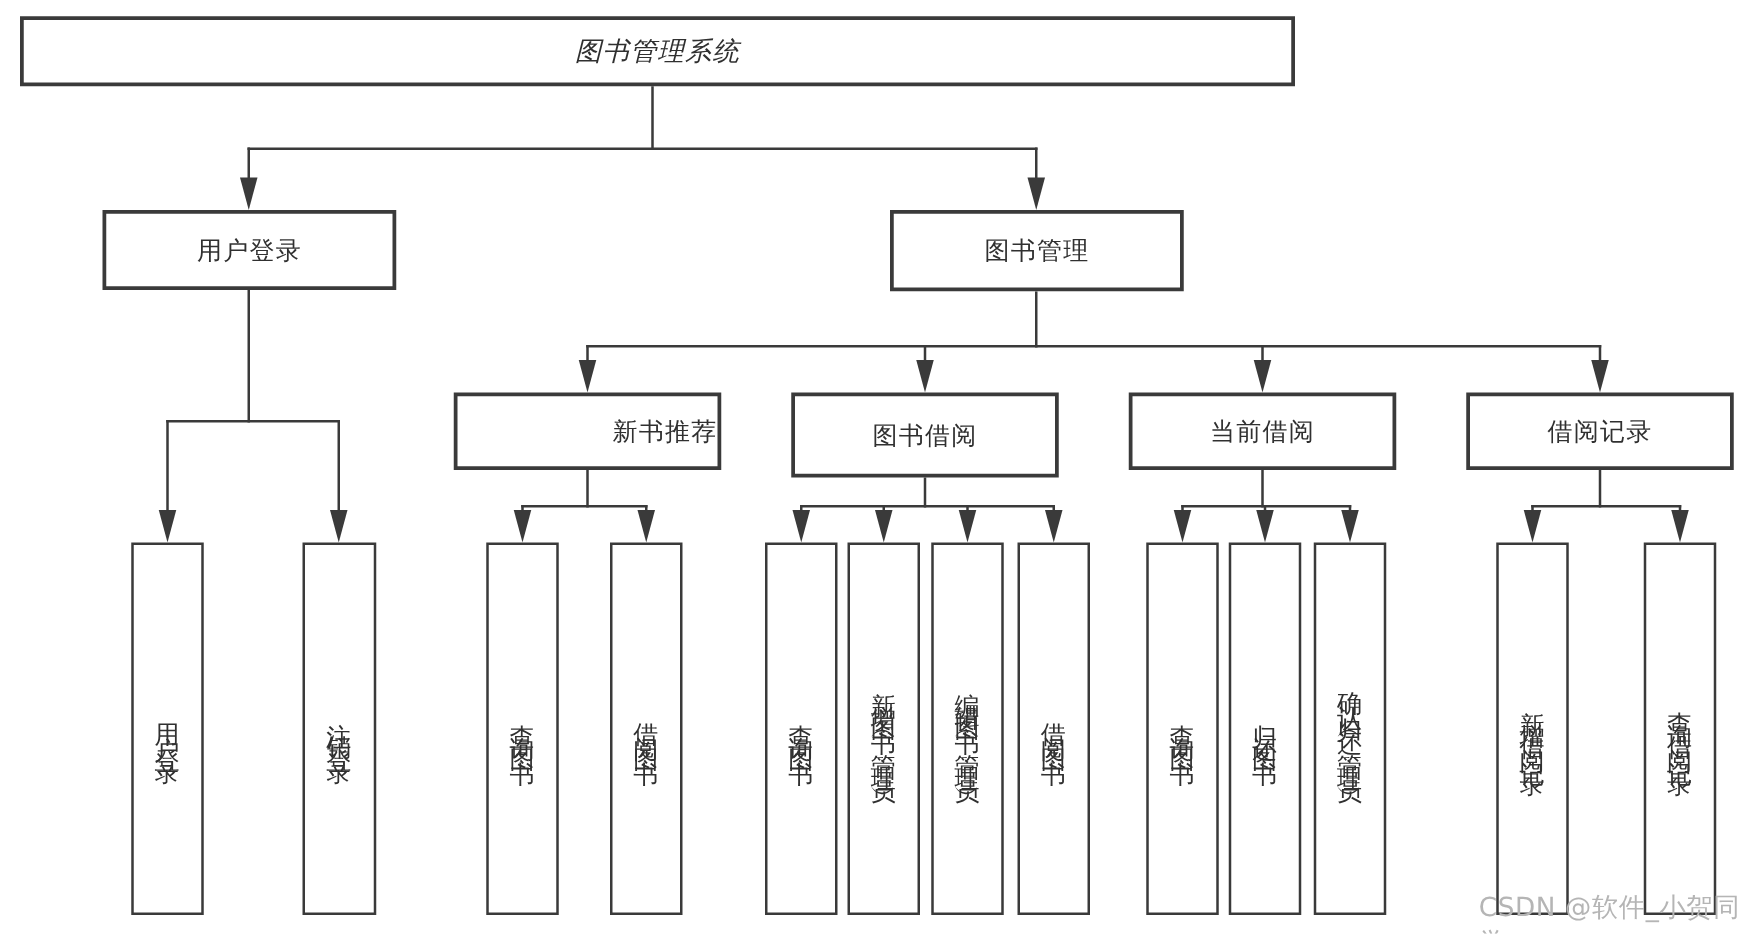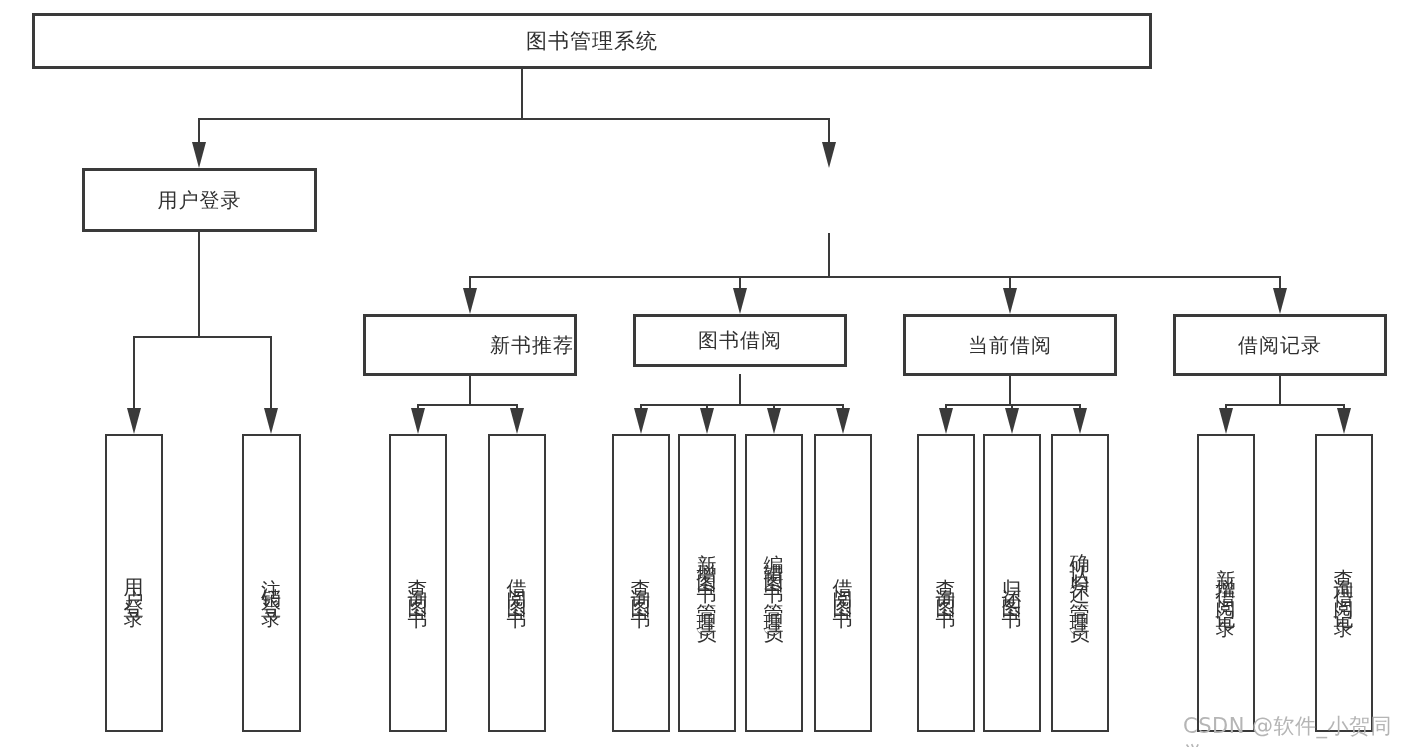--- a/index.html
+++ b/index.html
@@ -28,32 +28,35 @@
   .wm {
     position:absolute; left:1183px; top:712px; z-index:6;
     color:#b5b5b5; font-size:21px; letter-spacing:0.5px;
   }
 </style>
 </head>
 <body>
 
 <div class="canvas">
 
-  <div class="box" style="left:32px;top:13px;width:1120px;height:56px;">
+  <div class="box" style="left:16px;top:13px;width:1020px;height:56px;font-style:italic;">
     <span class="root-label">图书管理系统</span>
   </div>
 
   <div class="box" style="left:82px;top:168px;width:235px;height:64px;">
     <span>用户登录</span>
   </div>
+  <div class="box" style="left:712px;top:168px;width:235px;height:65px;">
+    <span>图书管理</span>
+  </div>
 
   <div class="box" style="left:363px;top:314px;width:214px;height:62px;justify-content:flex-end;">
     <span>新书推荐</span>
   </div>
-  <div class="box" style="left:633px;top:314px;width:214px;height:53px;">
+  <div class="box" style="left:633px;top:314px;width:214px;height:68px;">
     <span>图书借阅</span>
   </div>
   <div class="box" style="left:1173px;top:314px;width:214px;height:62px;">
     <span>借阅记录</span>
   </div>
   <div class="box" style="left:903px;top:314px;width:214px;height:62px;">
     <span>当前借阅</span>
   </div>
 
   <div class="box leaf" style="left:105px;top:434px;width:58px;height:298px;">

